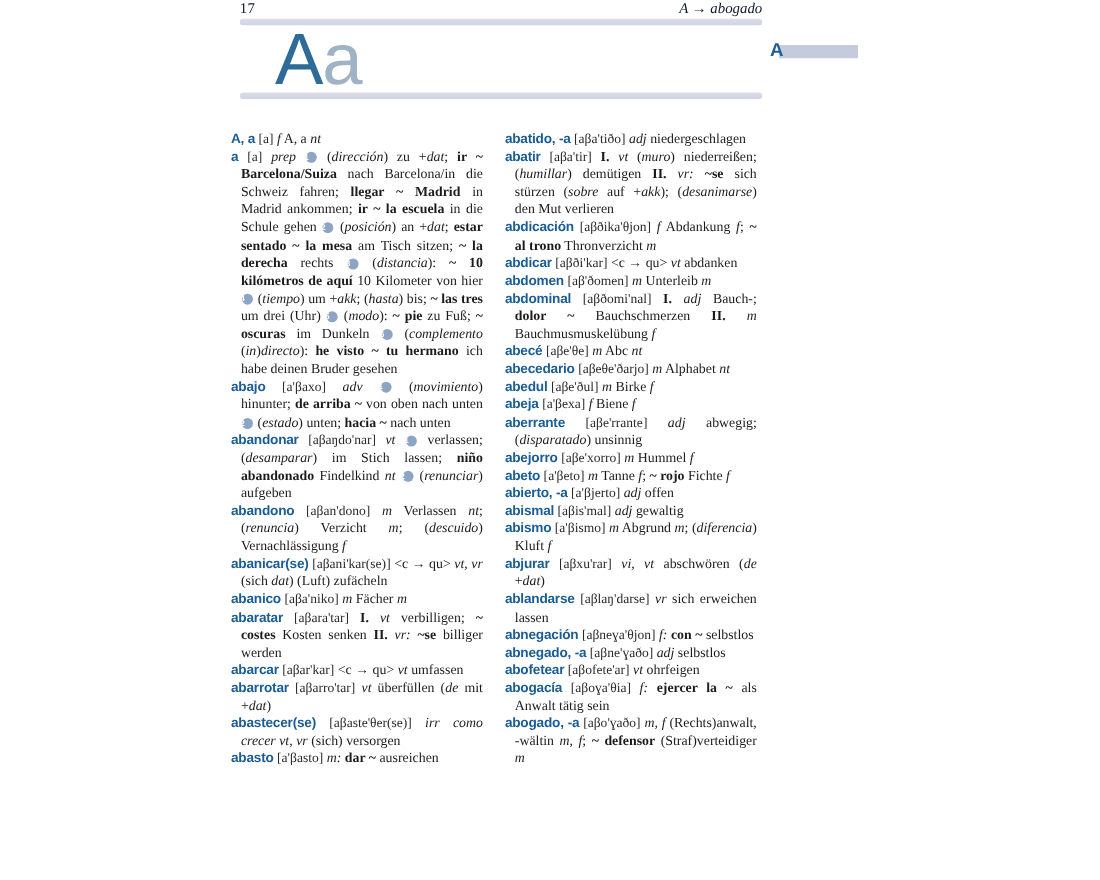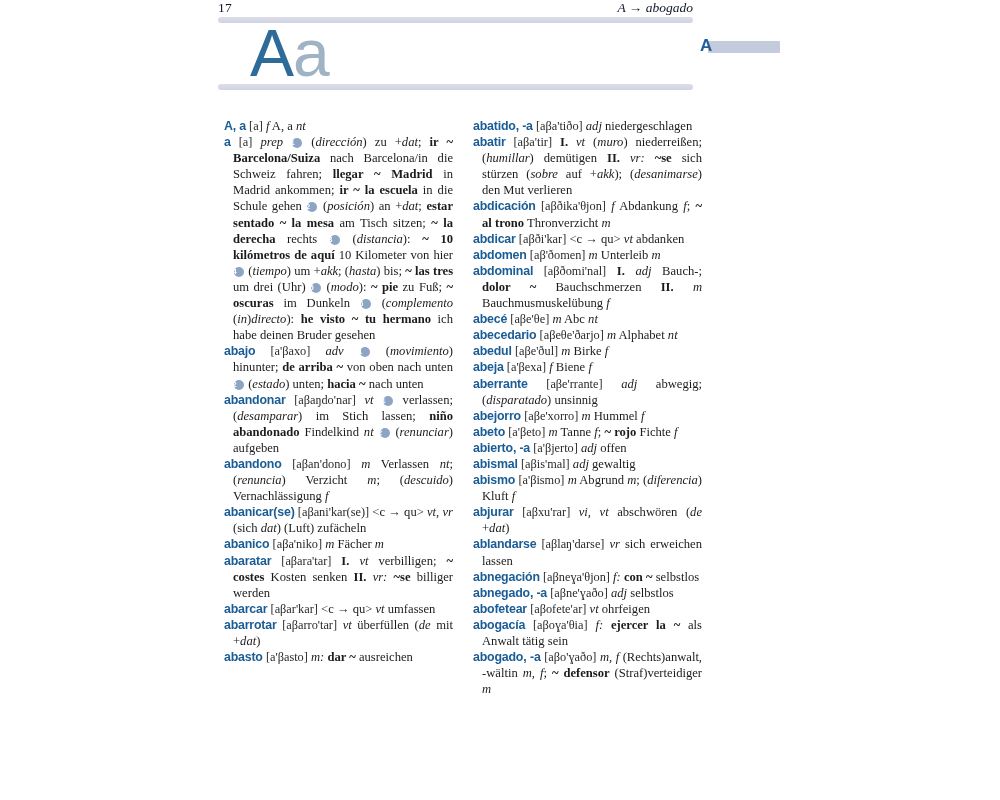--- a/index.html
+++ b/index.html
@@ -46,21 +46,21 @@
     background:#c3cbdc;border-radius:1px;
   }
   .thumbtab .lbl{
     position:absolute;left:0px;top:-3px;
     font-family:"Liberation Sans", sans-serif;
     font-weight:bold;font-size:17px;color:#1f5e96;line-height:22px;
   }
 
   
   .cols{
-    position:absolute;left:224px;top:118px;width:478px;height:680px;
+    position:absolute;left:210px;top:118px;width:478px;height:680px;
   }
   .col{
     position:absolute;top:0;width:229px;height:680px;
     overflow:hidden;
   }
   .col.c1{left:0px;}
   .col.c2{left:249px;}
 
   .entry{
     font-size:12.6px;
@@ -126,20 +126,21 @@
         <p class="entry"><span class="hw">A, a</span> <span class="ipa">[a]</span> <span><i>f</i> A, a <i>nt</i></span></p>
         <p class="entry"><span class="hw">a</span> <span class="ipa">[a]</span> <span><i>prep</i> <span class="num">1</span> (<i>dirección</i>) zu +<i>dat</i>; <b>ir ~ Barcelona/Suiza</b> nach Barcelona/in die Schweiz fahren; <b>llegar ~ Madrid</b> in Madrid ankommen; <b>ir ~ la escuela</b> in die Schule gehen <span class="num">2</span> (<i>posición</i>) an +<i>dat</i>; <b>estar sentado ~ la mesa</b> am Tisch sitzen; <b>~ la derecha</b> rechts <span class="num">3</span> (<i>distancia</i>): <b>~ 10 kilómetros de aquí</b> 10 Kilometer von hier <span class="num">4</span> (<i>tiempo</i>) um +<i>akk</i>; (<i>hasta</i>) bis; <b>~ las tres</b> um drei (Uhr) <span class="num">5</span> (<i>modo</i>): <b>~ pie</b> zu Fuß; <b>~ oscuras</b> im Dunkeln <span class="num">6</span> (<i>complemento</i> (<i>in</i>)<i>directo</i>): <b>he visto ~ tu hermano</b> ich habe deinen Bruder gesehen</span></p>
         <p class="entry"><span class="hw">abajo</span> <span class="ipa">[a'βaxo]</span> <span><i>adv</i> <span class="num">1</span> (<i>movimiento</i>) hinunter; <b>de arriba ~</b> von oben nach unten <span class="num">2</span> (<i>estado</i>) unten; <b>hacia ~</b> nach unten</span></p>
         <p class="entry"><span class="hw">abandonar</span> <span class="ipa">[aβaŋdo'nar]</span> <span><i>vt</i> <span class="num">1</span> verlassen; (<i>desamparar</i>) im Stich lassen; <b>niño abandonado</b> Findelkind <i>nt</i> <span class="num">2</span> (<i>renunciar</i>) aufgeben</span></p>
         <p class="entry"><span class="hw">abandono</span> <span class="ipa">[aβan'dono]</span> <span><i>m</i> Verlassen <i>nt</i>; (<i>renuncia</i>) Verzicht <i>m</i>; (<i>descuido</i>) Vernachlässigung <i>f</i></span></p>
         <p class="entry"><span class="hw">abanicar(se)</span> <span class="ipa">[aβani'kar(se)]</span> <span>&lt;c → qu&gt; <i>vt, vr</i> (sich <i>dat</i>) (Luft) zufächeln</span></p>
         <p class="entry"><span class="hw">abanico</span> <span class="ipa">[aβa'niko]</span> <span><i>m</i> Fächer <i>m</i></span></p>
         <p class="entry"><span class="hw">abaratar</span> <span class="ipa">[aβara'tar]</span> <span><b>I.</b> <i>vt</i> verbilligen; <b>~ costes</b> Kosten senken <b>II.</b> <i>vr:</i> <b>~se</b> billiger werden</span></p>
         <p class="entry"><span class="hw">abarcar</span> <span class="ipa">[aβar'kar]</span> <span>&lt;c → qu&gt; <i>vt</i> umfassen</span></p>
         <p class="entry"><span class="hw">abarrotar</span> <span class="ipa">[aβarro'tar]</span> <span><i>vt</i> überfüllen (<i>de</i> mit +<i>dat</i>)</span></p>
+        <p class="entry"><span class="hw">abastecer(se)</span> <span class="ipa">[aβaste'θer(se)]</span> <span><i>irr como crecer vt, vr</i> (sich) versorgen</span></p>
         <p class="entry"><span class="hw">abasto</span> <span class="ipa">[a'βasto]</span> <span><i>m:</i> <b>dar ~</b> ausreichen</span></p>
       </div>
     <div class="col c2" id="col1">
         <p class="entry"><span class="hw">abatido, -a</span> <span class="ipa">[aβa'tiðo]</span> <span><i>adj</i> niedergeschlagen</span></p>
         <p class="entry"><span class="hw">abatir</span> <span class="ipa">[aβa'tir]</span> <span><b>I.</b> <i>vt</i> (<i>muro</i>) niederreißen; (<i>humillar</i>) demütigen <b>II.</b> <i>vr:</i> <b>~se</b> sich stürzen (<i>sobre</i> auf +<i>akk</i>); (<i>desanimarse</i>) den Mut verlieren</span></p>
         <p class="entry"><span class="hw">abdicación</span> <span class="ipa">[aβðika'θjon]</span> <span><i>f</i> Abdankung <i>f</i>; <b>~ al trono</b> Thronverzicht <i>m</i></span></p>
         <p class="entry"><span class="hw">abdicar</span> <span class="ipa">[aβði'kar]</span> <span>&lt;c → qu&gt; <i>vt</i> abdanken</span></p>
         <p class="entry"><span class="hw">abdomen</span> <span class="ipa">[aβ'ðomen]</span> <span><i>m</i> Unterleib <i>m</i></span></p>
         <p class="entry"><span class="hw">abdominal</span> <span class="ipa">[aβðomi'nal]</span> <span><b>I.</b> <i>adj</i> Bauch-; <b>dolor ~</b> Bauchschmerzen <b>II.</b> <i>m</i> Bauchmusmuskelübung <i>f</i></span></p>
         <p class="entry"><span class="hw">abecé</span> <span class="ipa">[aβe'θe]</span> <span><i>m</i> Abc <i>nt</i></span></p>

